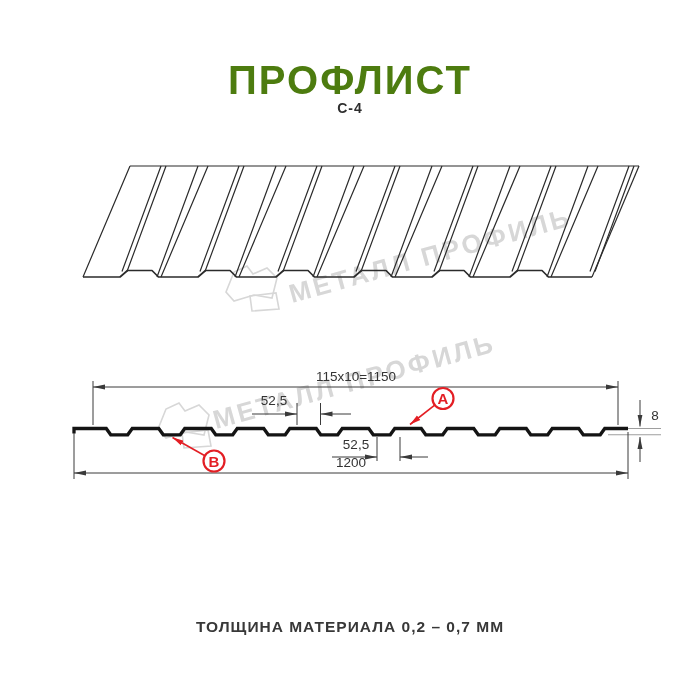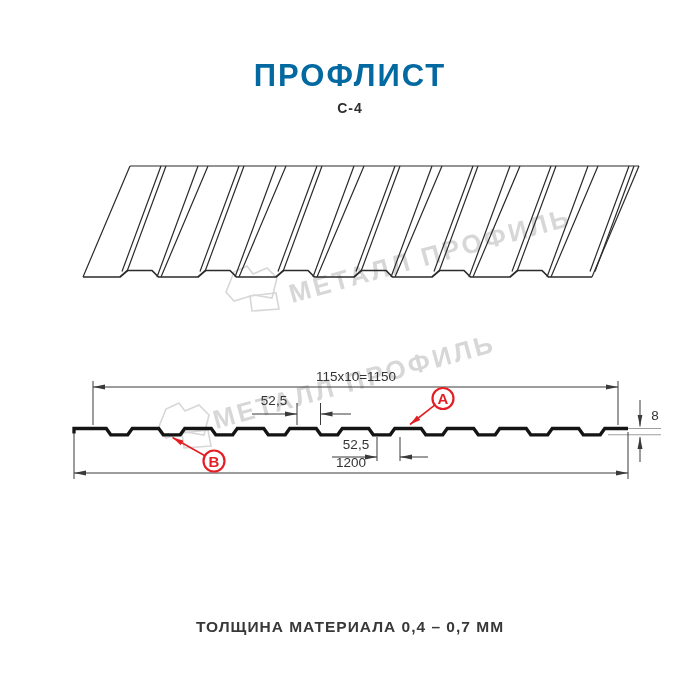--- a/index.html
+++ b/index.html
@@ -3,21 +3,21 @@
 <meta charset="utf-8">
 <style>
   :root { --ink:#2b2b2b; --red:#e31e24; --wm:#d7d7d7; }
   html,body { margin:0; padding:0; }
   body {
     width:700px; height:700px; background:#ffffff; position:relative;
     font-family:"Liberation Sans", sans-serif; overflow:hidden;
   }
   .page-title {
     position:absolute; left:0; right:0; top:58px; text-align:center;
-    font-size:31px; font-weight:800; letter-spacing:2px; color:#0369a1;
+    font-size:40px; font-weight:800; letter-spacing:2px; color:#4d7c0f;
   }
   .page-subtitle {
     position:absolute; left:0; right:0; top:100px; text-align:center;
     font-size:14px; font-weight:600; letter-spacing:1px; color:#2e2e2e;
   }
   .caption {
     position:absolute; left:0; right:0; top:618px; text-align:center;
     font-size:15.5px; font-weight:700; letter-spacing:1px; color:#383838;
   }
   svg.scene { position:absolute; left:0; top:0; }
@@ -108,13 +108,13 @@
     </g>
 
     <g>
       <line x1="204.9" y1="455.8" x2="172.5" y2="437.5" stroke="#e31e24" stroke-width="1.6" marker-end="url(#redArrow)"></line>
       <circle cx="214" cy="461" r="10.5" fill="#ffffff" stroke="#e31e24" stroke-width="2.2"></circle>
       <text class="callout-letter" x="214" y="466.5" text-anchor="middle" fill="#e31e24">B</text>
     </g>
   </g>
 </svg>
 
-<div class="caption">ТОЛЩИНА МАТЕРИАЛА 0,4 – 0,7 ММ</div>
+<div class="caption">ТОЛЩИНА МАТЕРИАЛА 0,2 – 0,7 ММ</div>
 
 </body></html>

